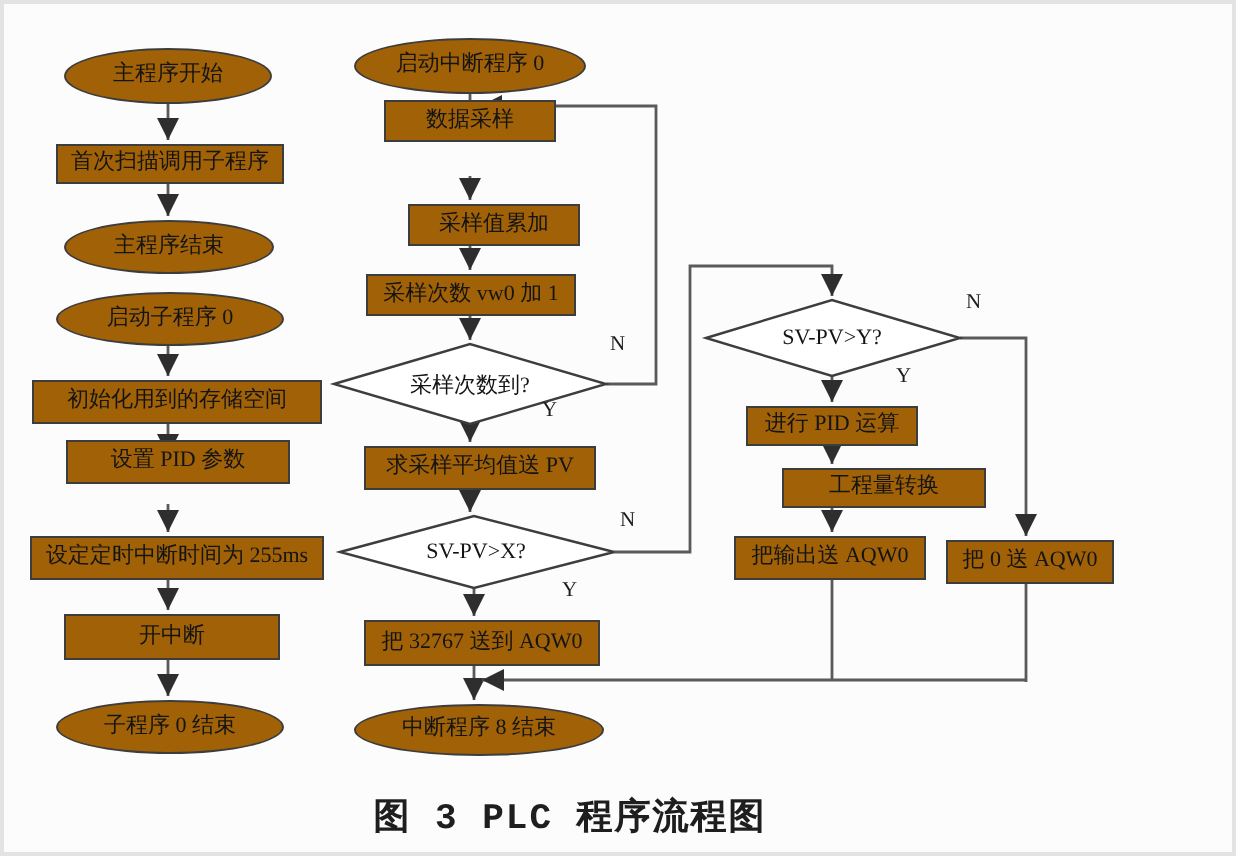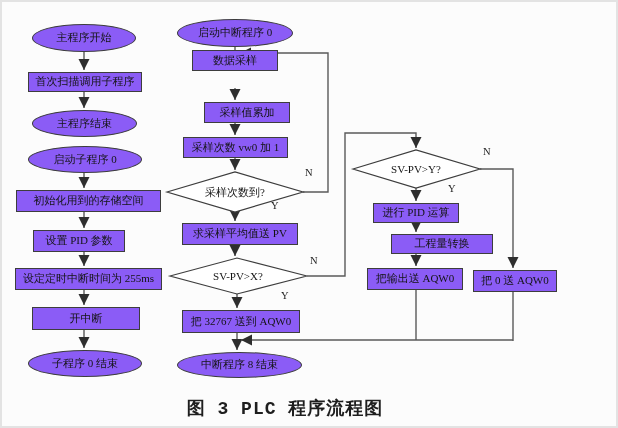--- a/index.html
+++ b/index.html
@@ -7,21 +7,21 @@
   .stage {
     position:relative; width:618px; height:428px;
     background:#fcfcfc;
     box-shadow: inset 0 0 0 2px #e3e3e3;
     font-family:"Liberation Serif", serif;
     overflow:hidden;
   }
   .wires { position:absolute; left:0; top:0; }
   .node {
     position:absolute; display:flex; align-items:center; justify-content:center;
-    background:#8b5cf6; border:1px solid #3d3d3d;
+    background:#a16207; border:1px solid #3d3d3d;
     font-size:11px; color:#141414; text-align:center;
     line-height:1.05; white-space:nowrap;
   }
   .oval { border-radius:50% / 50%; }
   .dtext {
     position:absolute; display:flex; align-items:center; justify-content:center;
     font-size:11px; color:#141414; white-space:nowrap; text-align:left;
   }
   .blabel {
     position:absolute; font-size:10.5px; color:#1c1c1c; line-height:1;
@@ -85,21 +85,21 @@
   <div class="node oval" style="left:32px;top:24px;width:104px;height:28px">主程序开始</div>
 
   <div class="node oval" style="left:32px;top:110px;width:105px;height:27px">主程序结束</div>
 
   <div class="node" style="left:28px;top:72px;width:114px;height:20px">首次扫描调用子程序</div>
 
   <div class="node oval" style="left:28px;top:146px;width:114px;height:27px">启动子程序 0</div>
 
   <div class="node" style="left:16px;top:190px;width:145px;height:22px">初始化用到的存储空间</div>
 
-  <div class="node" style="left:33px;top:230px;width:92px;height:22px">设置 PID 参数</div>
+  <div class="node" style="left:33px;top:220px;width:112px;height:22px">设置 PID 参数</div>
 
   <div class="node" style="left:15px;top:268px;width:147px;height:22px">设定定时中断时间为 255ms</div>
 
   <div class="node" style="left:32px;top:307px;width:108px;height:23px">开中断</div>
 
   <div class="node oval" style="left:28px;top:350px;width:114px;height:27px">子程序 0 结束</div>
 
   <div class="node oval" style="left:177px;top:19px;width:116px;height:28px">启动中断程序 0</div>
 
   <div class="node" style="left:192px;top:50px;width:86px;height:21px">数据采样</div>

